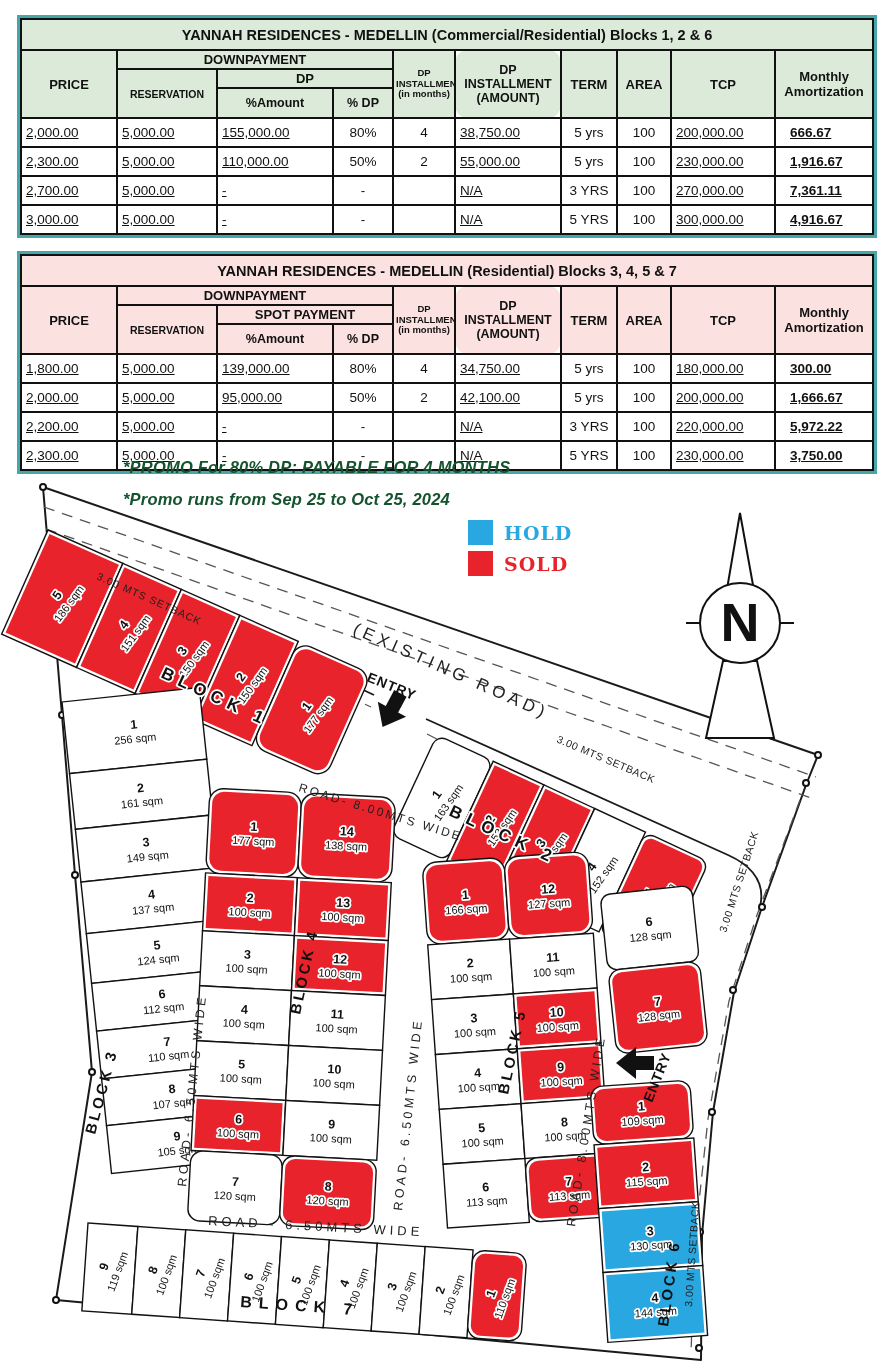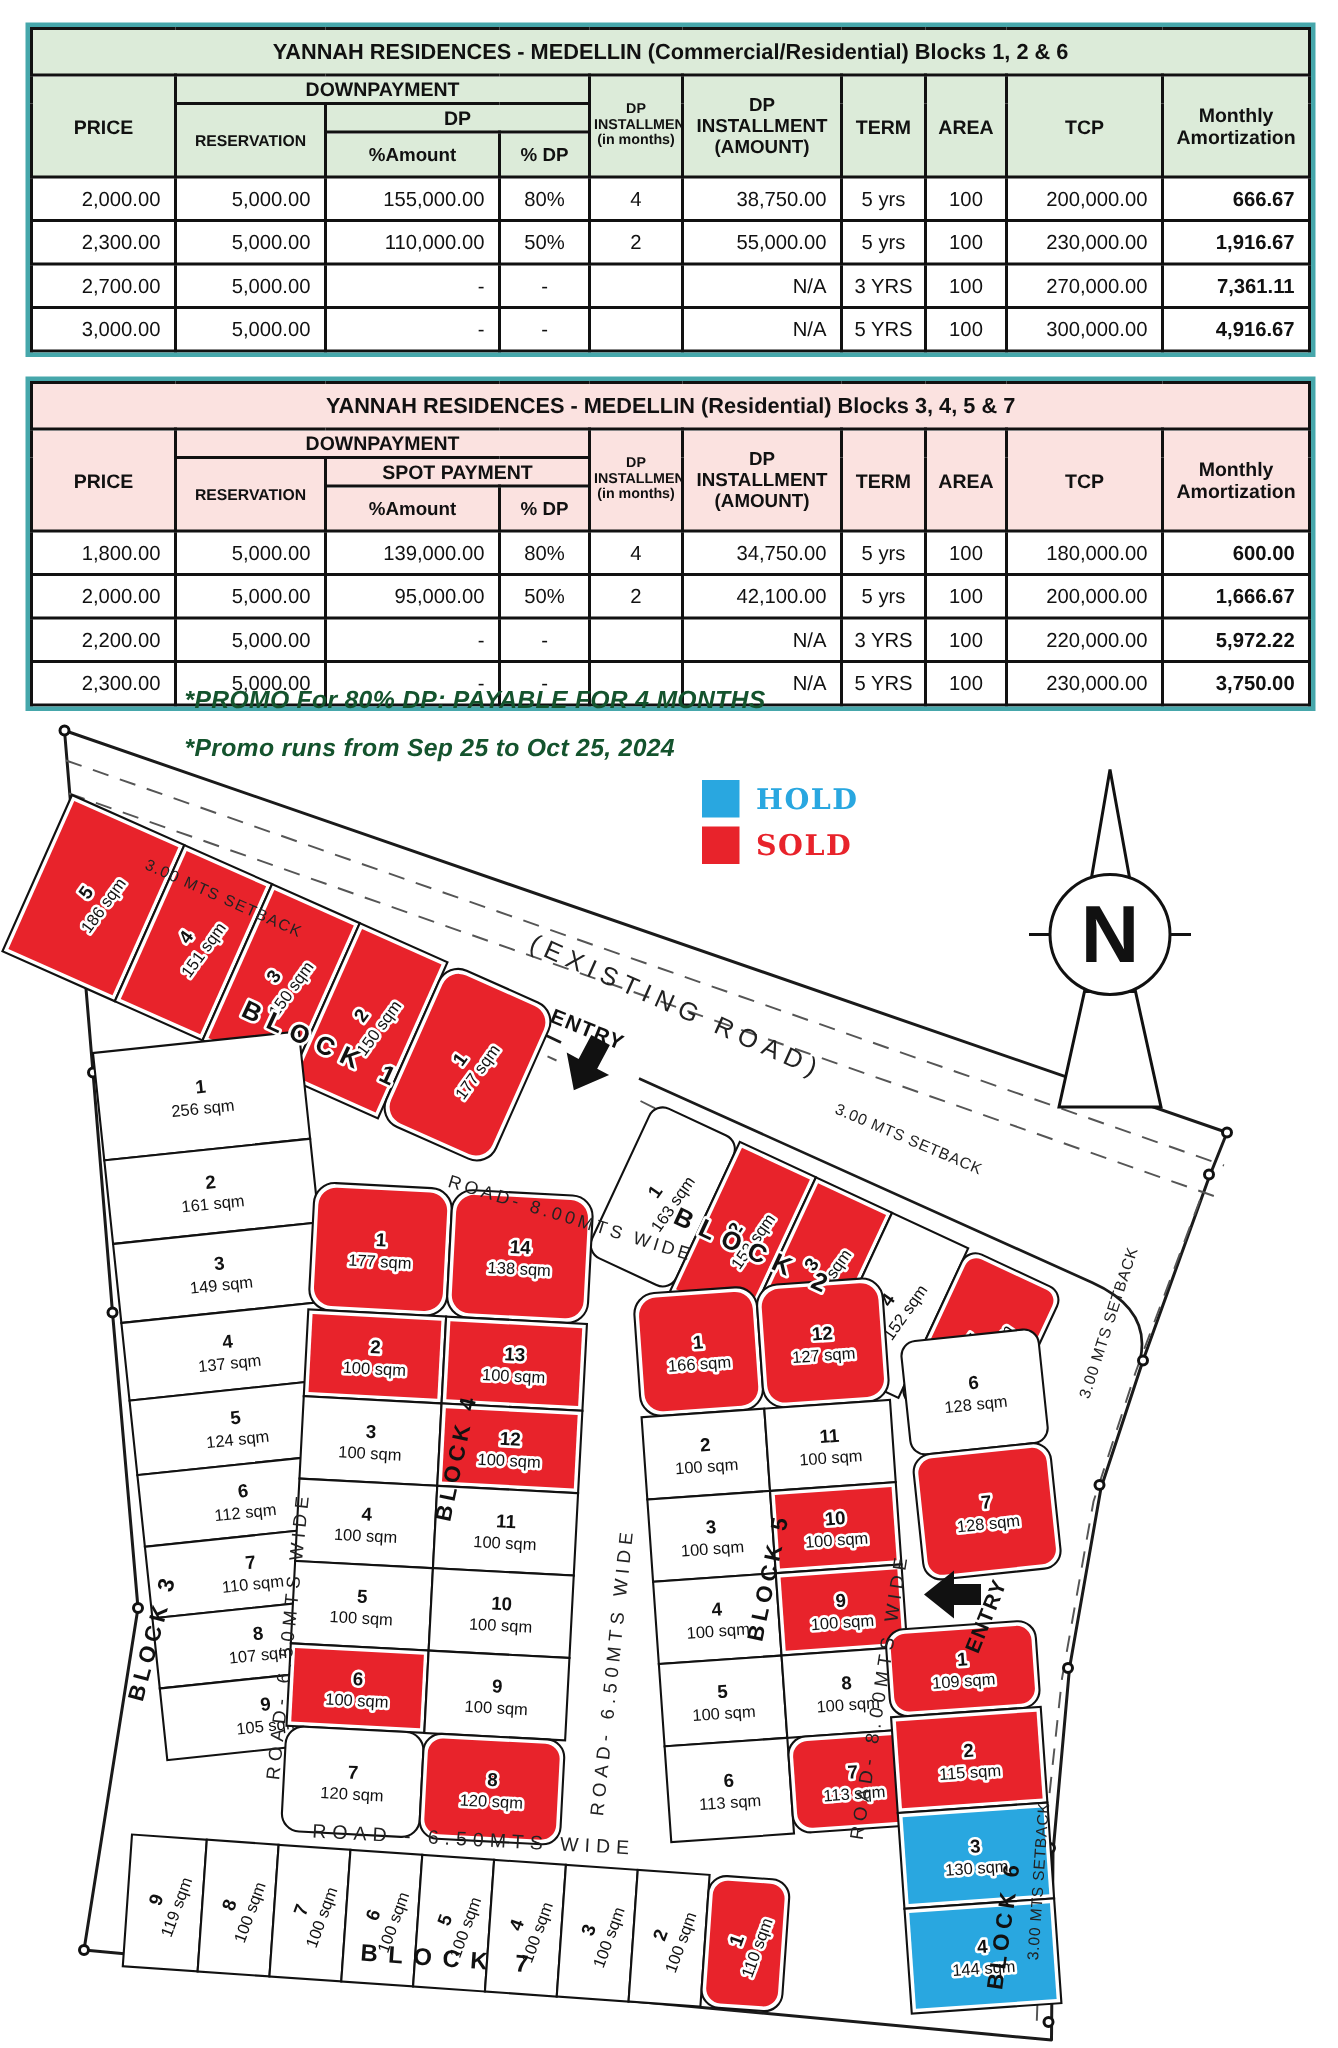--- a/index.html
+++ b/index.html
@@ -11,23 +11,23 @@
               border:2px solid #111;outline:3px solid #46a7ab;margin-bottom:19px;
               background:#fff;}
   table.price td,table.price th{border:2px solid #111;overflow:hidden;}
   td.title{height:27px;text-align:center;font-weight:700;font-size:14.5px;}
   .t1 .hd{background:#dcebd9;}
   .t2 .hd{background:#fbe2e0;}
   th.h{font-size:13px;font-weight:700;text-align:center;padding:1px 2px;}
   th.h.small{font-size:9.5px;line-height:1.15;font-weight:700;}
   th.h.res{font-size:10.5px;}
   th.h.sub{font-size:12.5px;height:26px;}
-  th.h.amt{font-size:12.5px;}
+  th.h.amt{font-size:12.5px;border-radius:13px;}
   tbody td{height:27px;font-size:13.5px;text-align:center;background:#fff;padding:0 4px;}
-  tbody td.r{text-align:right;padding-right:9px;}
+  tbody td.r{text-align:left;padding-right:9px;text-decoration:underline;}
   tbody td.b{font-weight:700;padding-left:14px;}
   
   .promo{position:absolute;left:123px;color:#14532d;font-style:italic;
          font-weight:700;font-size:16.5px;letter-spacing:.2px;z-index:5;}
   
   .legend{position:absolute;left:468px;top:520px;z-index:5;}
   .legend-row{display:flex;align-items:center;margin-bottom:6px;}
   .legend-sq{width:25px;height:25px;margin-right:11px;}
   .legend-lab{font-family:"DejaVu Serif", serif;font-weight:700;font-size:19px;letter-spacing:1px;}
   
@@ -174,21 +174,21 @@
         <tr>
           <td class="r ">1,800.00</td>
           <td class="r ">5,000.00</td>
           <td class="r ">139,000.00</td>
           <td class="">80%</td>
           <td class="">4</td>
           <td class="r ">34,750.00</td>
           <td class="">5 yrs</td>
           <td class="">100</td>
           <td class="r ">180,000.00</td>
-          <td class="r b">600.00</td>
+          <td class="r b">300.00</td>
         </tr>
         <tr>
           <td class="r ">2,000.00</td>
           <td class="r ">5,000.00</td>
           <td class="r ">95,000.00</td>
           <td class="">50%</td>
           <td class="">2</td>
           <td class="r ">42,100.00</td>
           <td class="">5 yrs</td>
           <td class="">100</td>

